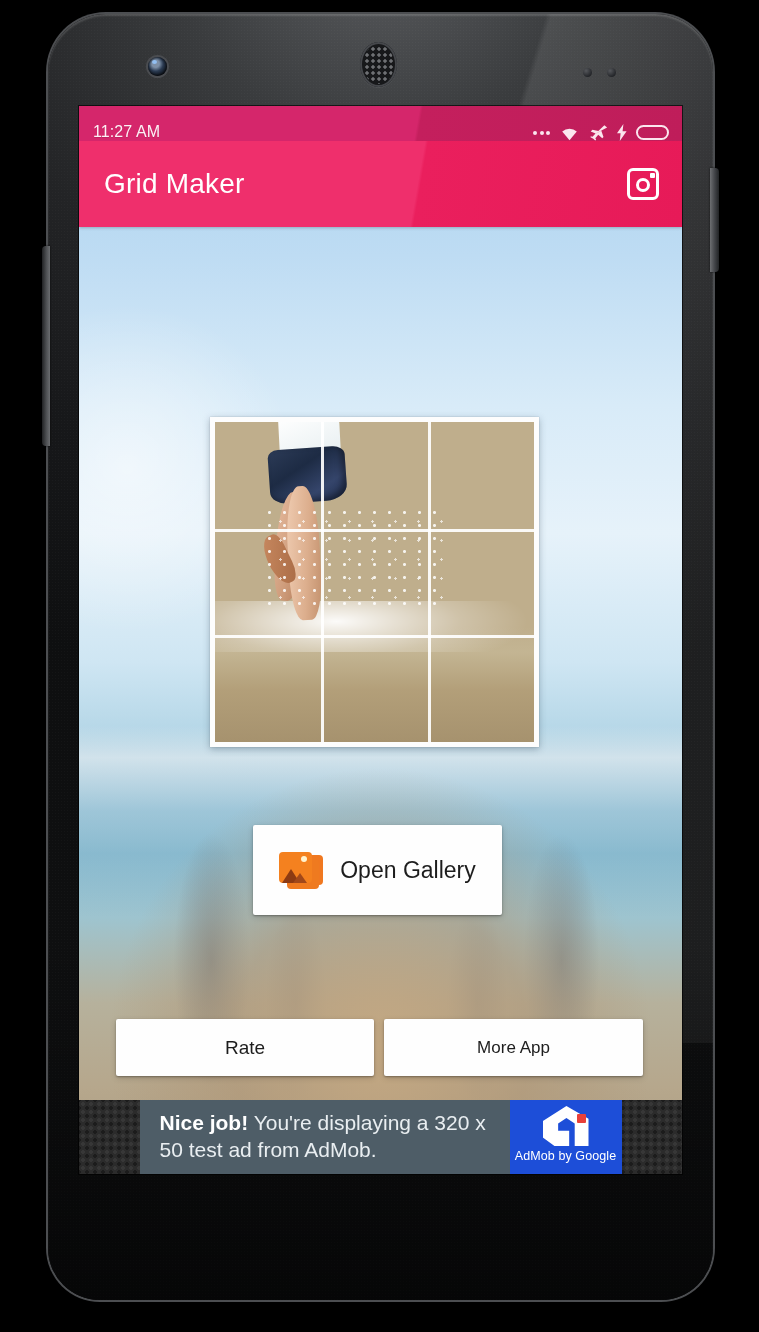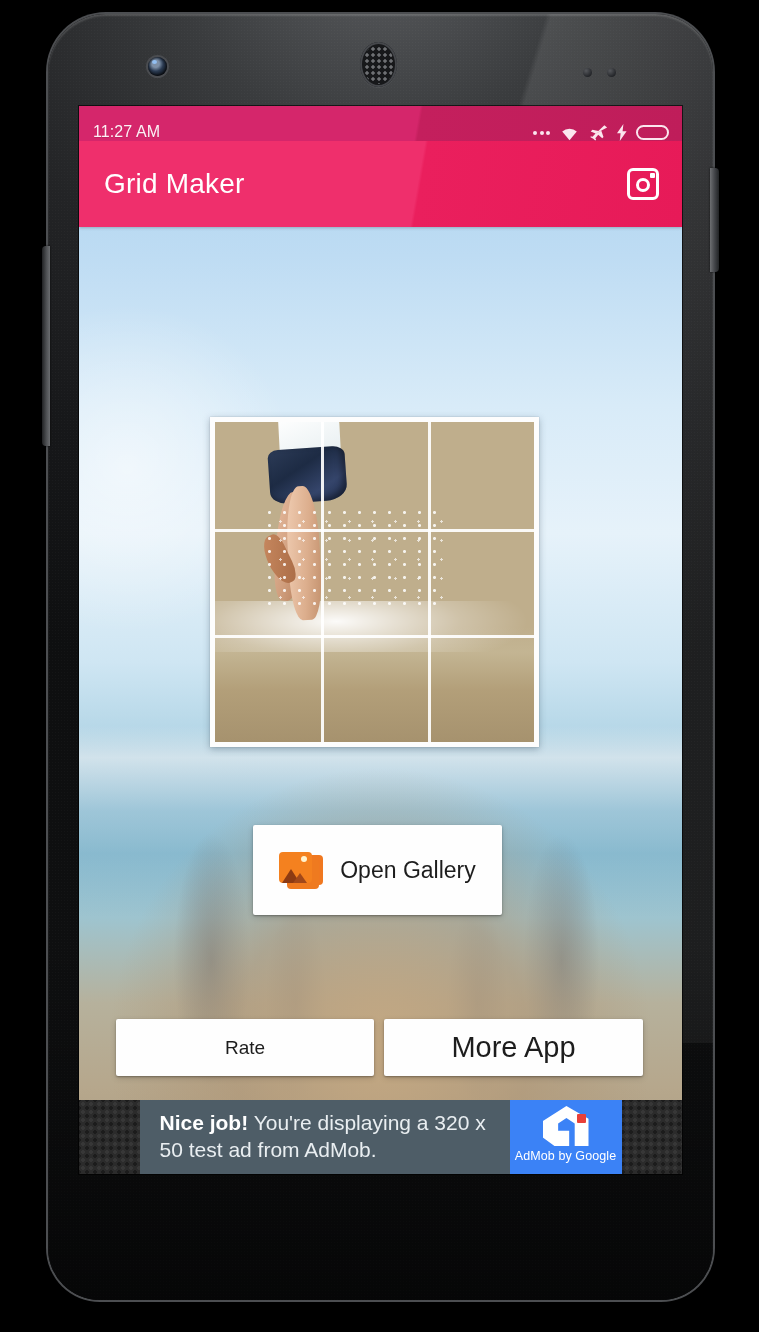--- a/index.html
+++ b/index.html
@@ -447,21 +447,21 @@
     position: absolute;
     left: 37px; top: 913px;
     width: 258px; height: 57px;
     font-size: 19px;
     z-index: 3;
   }
   .btn-more {
     position: absolute;
     left: 305px; top: 913px;
     width: 259px; height: 57px;
-    font-size: 29px;
+    font-size: 17px;
     z-index: 3;
   }
 
   
   .ad-wrap {
     position: absolute;
     left: 0; bottom: 0;
     width: 100%; height: 74px;
     background: #2b2b2b;
     background-image:
@@ -482,21 +482,21 @@
     flex: 1;
     padding: 10px 10px 10px 20px;
     color: #e9eef1;
     font-size: 21px;
     line-height: 1.28;
     display: flex; align-items: center;
   }
   .ad-text b { font-weight: 700; color: #ffffff; }
   .ad-logo {
     width: 112px; flex: none;
-    background: #3b82f6;
+    background: #1d4ed8;
     position: relative;
     display: flex; flex-direction: column;
     align-items: center; justify-content: flex-start;
     padding-top: 6px;
   }
   .ad-logo .mark {
     position: relative;
     width: 46px; height: 40px;
   }
   .ad-logo .mark .a-shape {

